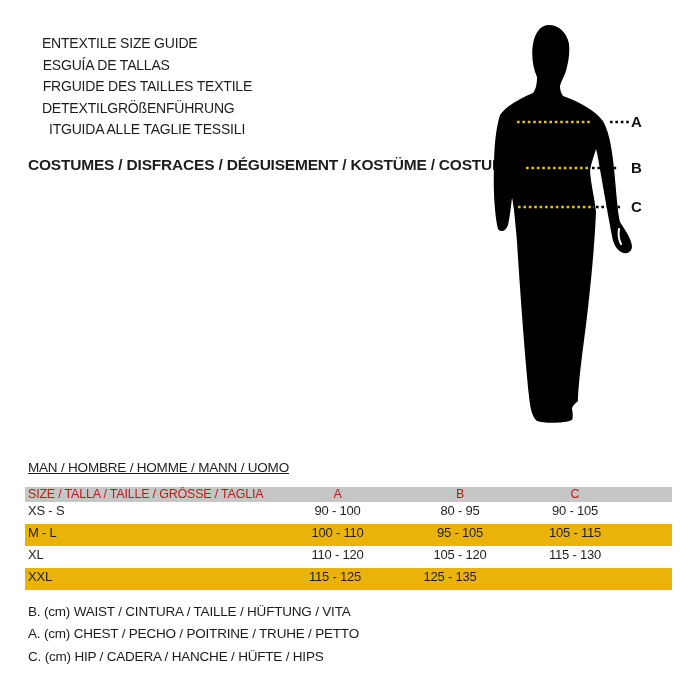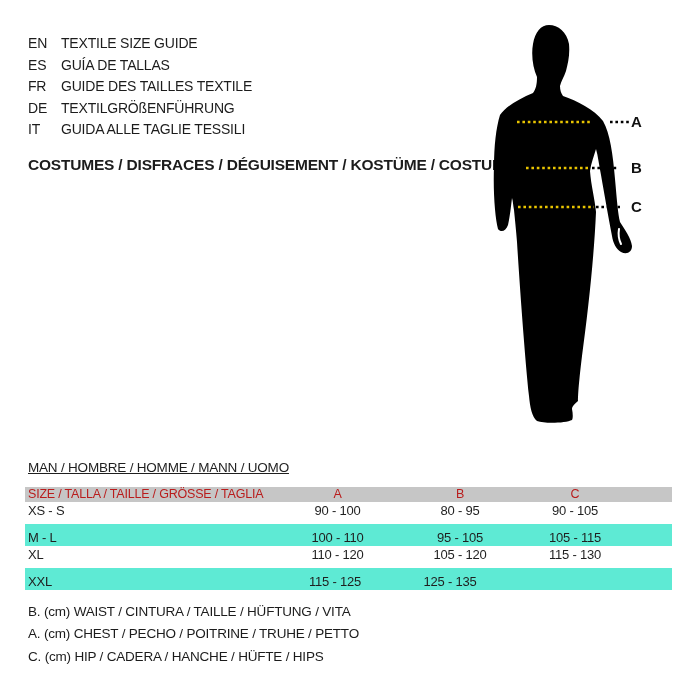--- a/index.html
+++ b/index.html
@@ -10,21 +10,21 @@
     height: 700px;
     background: #ffffff;
     font-family: "Liberation Sans", "DejaVu Sans", sans-serif;
     color: #1c1c1c;
     letter-spacing: -0.2px;
     overflow: hidden;
   }
   
   .lang-list { position: absolute; left: 28px; top: 33px; }
   .lang-row { display: flex; line-height: 21.5px; font-size: 14px; font-weight: 500; white-space: nowrap; }
-  .lang-code { display: inline-block; width: 33px; flex: 0 0 33px; }
+  .lang-code { display: inline-block; width: 33px; flex: 0 0 33px; text-align: right; }
   
   .category-title {
     position: absolute; left: 28px; top: 156px;
     font-size: 15.5px; font-weight: bold; white-space: nowrap;
   }
   
   .figure-svg { position: absolute; left: 460px; top: 0px; width: 240px; height: 460px; }
   .measure-label {
     position: absolute; left: 631px;
     font-size: 15px; font-weight: bold; color: #111111;
@@ -33,21 +33,21 @@
   .measure-label.b { top: 159px; }
   .measure-label.c { top: 198px; }
   
   .table-title {
     position: absolute; left: 28px; top: 460px;
     font-size: 13.5px; white-space: nowrap; color: #1f1f1f; text-decoration: underline;
   }
   .size-table { position: absolute; left: 25px; top: 487px; width: 647px; }
   .t-row { display: flex; height: 22px; line-height: 17px; font-size: 13px; color: #1f1f1f; }
   .t-row.header { height: 15px; line-height: 15px; font-size: 12.5px; color: #b91c1c; }
-  .t-row.alt { background: #5eead4; align-items: flex-end; }
+  .t-row.alt { background: #eab308; }
   .c0 { flex: 0 0 250px; padding-left: 3px; text-align: left; white-space: nowrap; }
   .cA { flex: 0 0 125px; text-align: center; }
   .cB { flex: 0 0 120px; text-align: center; }
   .cC { flex: 0 0 110px; text-align: center; }
   .cSp { flex: 1 1 auto; }
   
   .legend { position: absolute; left: 28px; top: 601px; }
   .legend-line { line-height: 22.4px; font-size: 13.5px; white-space: nowrap; color: #1c1c1c; }
 </style>
 </head>

